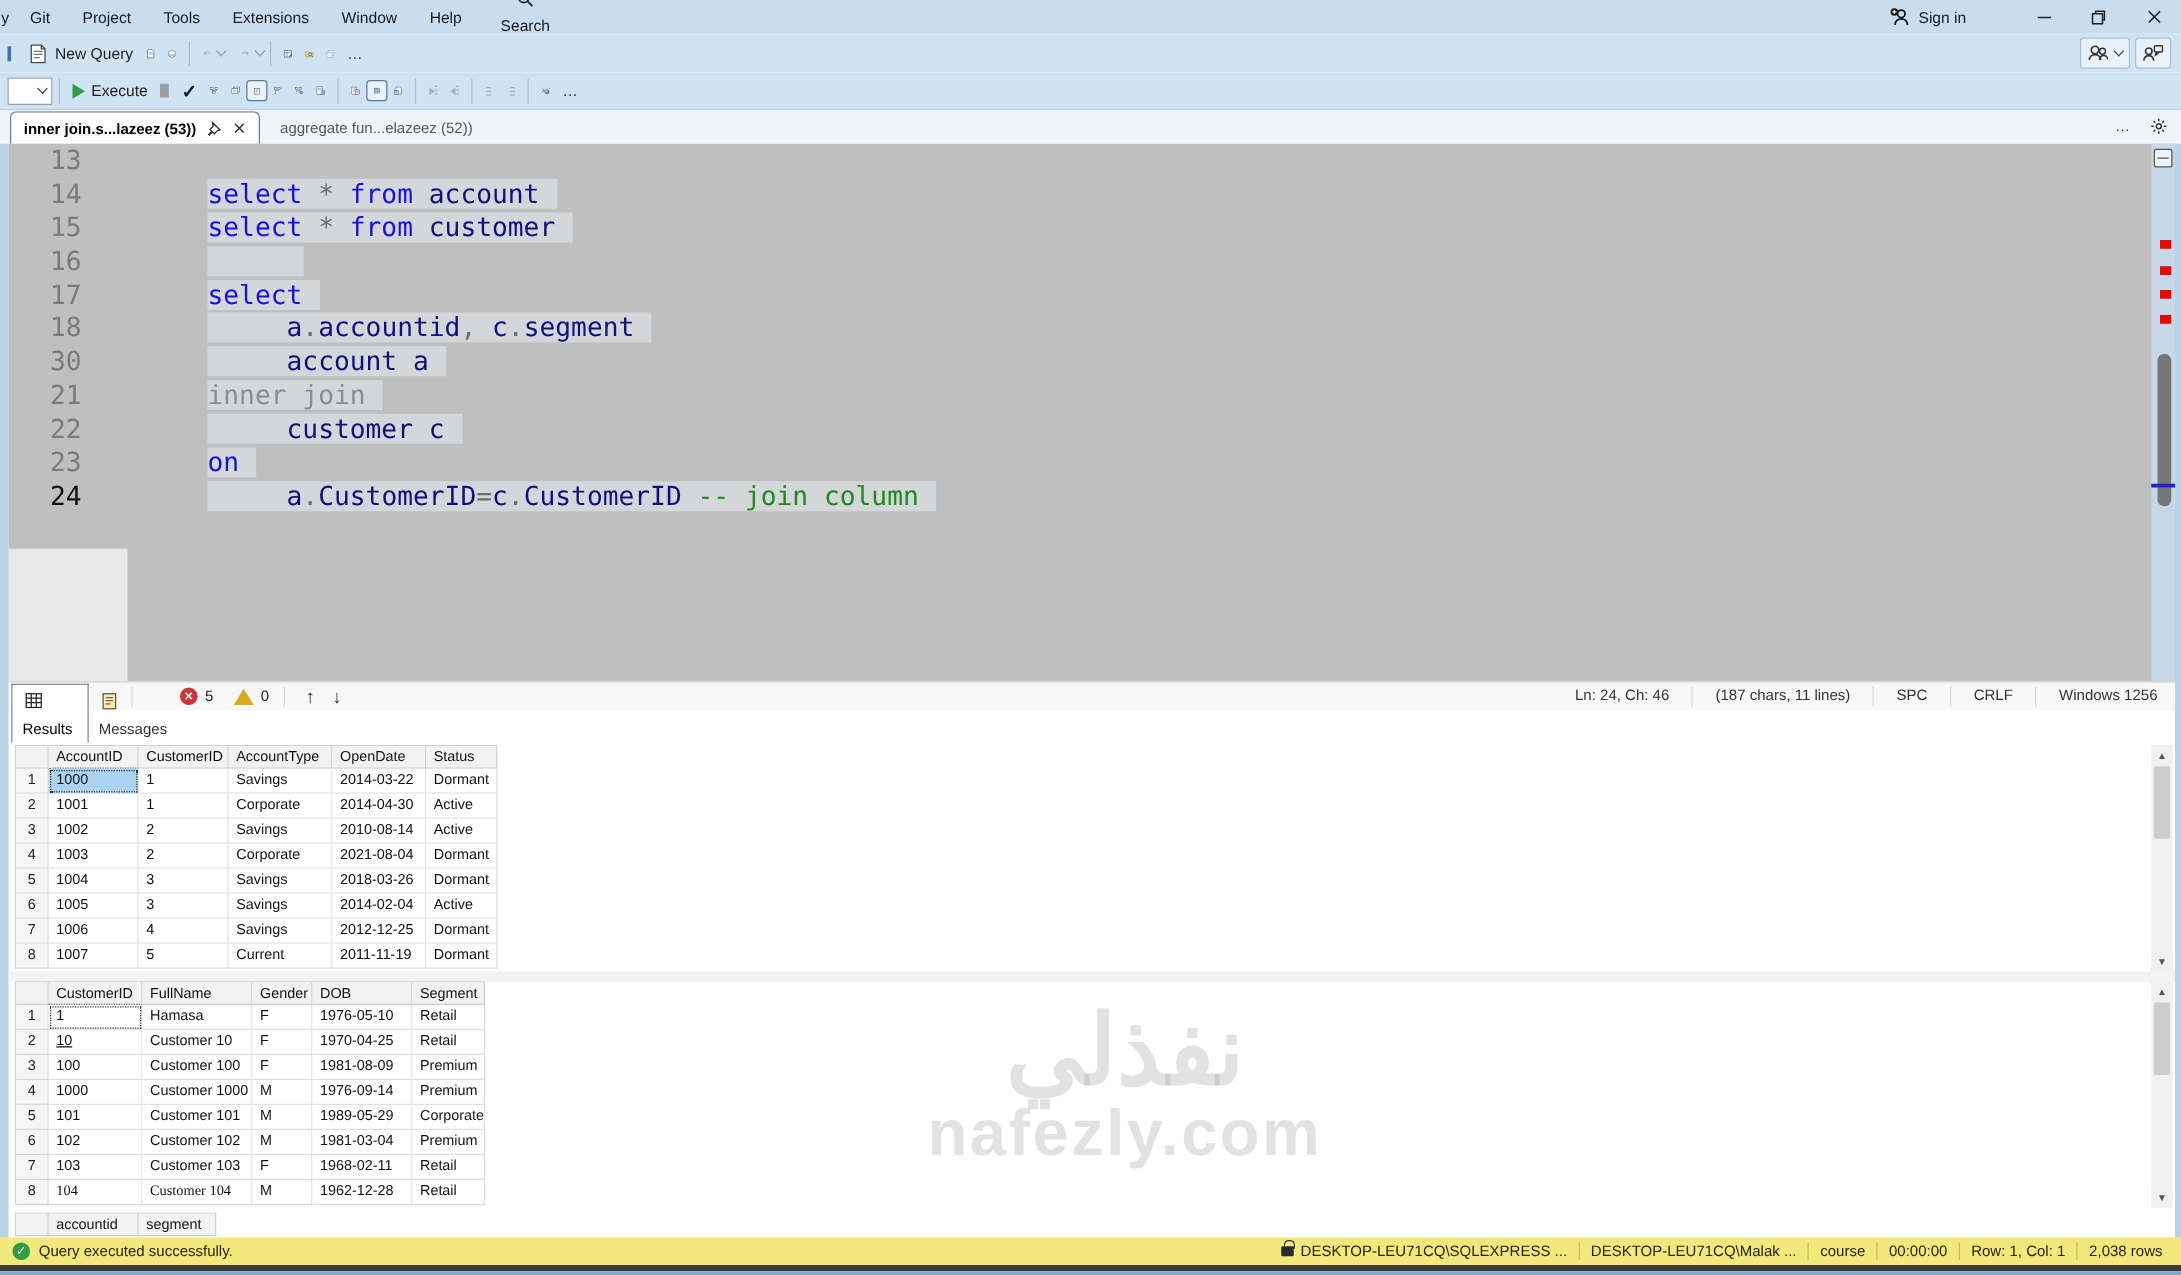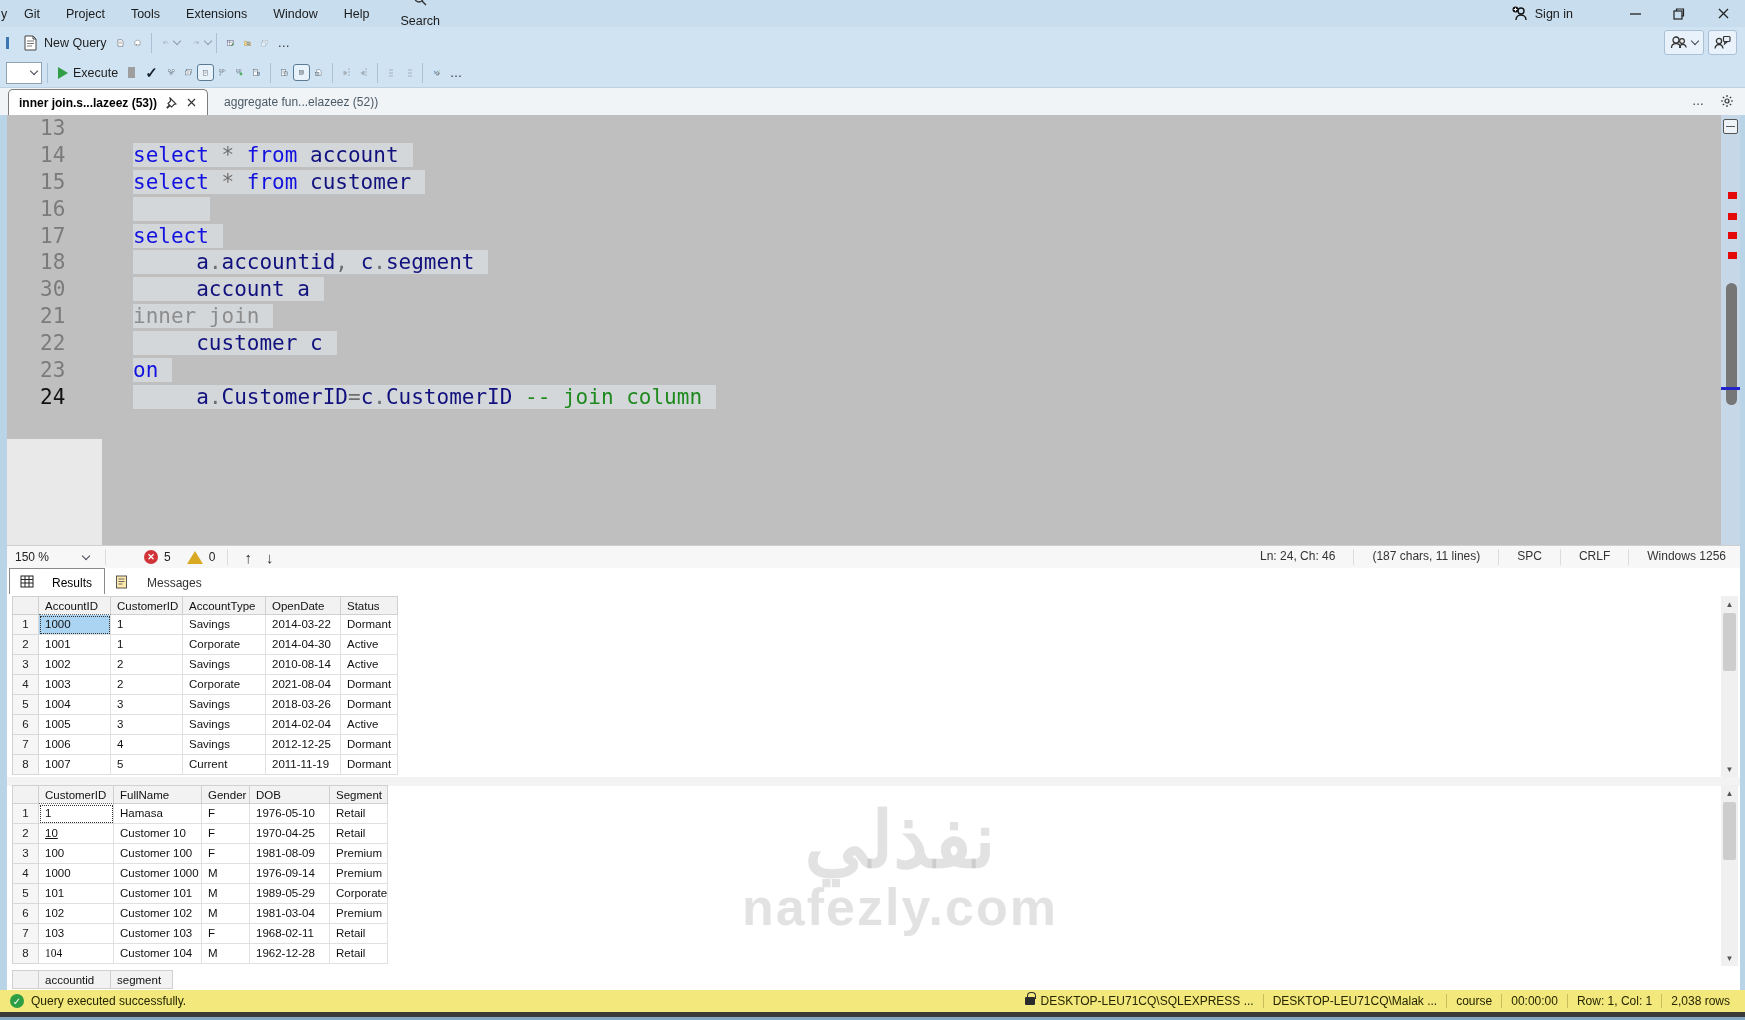--- a/index.html
+++ b/index.html
@@ -53,21 +53,21 @@
   .tabstrip-right { margin-left:auto; display:flex; align-items:center; gap:12px; margin-right:10px; margin-bottom:6px; color:#333;}
 
   
   .editor { position:absolute; left:7px; top:115px; width:1733px; height:430px; background:#bfbfbf; z-index:2; }
   .code-area { position:absolute; left:0; top:0; right:19px; bottom:0; overflow:hidden;
                font-family:"DejaVu Sans Mono", monospace; font-size:21px; }
   .gutter-lower { position:absolute; left:0; top:324px; width:95px; bottom:0; background:#e9e9e9; }
   .cl { height:26.9px; line-height:26.9px; white-space:pre; padding-left:33px; position:relative;}
   .ln { display:inline-block; width:93px; color:#7b7b7b; }
   .cl.cur .ln { color:#111; }
-  .hl { background:#d4d7da; padding-right:14px; }
+  .hl { background:#d4d7da; padding-right:14px;margin-left:33px; }
   .tk-k { color:#1212e0; } .tk-i { color:#11117e; } .tk-o { color:#6e6e6e; }
   .tk-c { color:#1e8a1e; } .tk-g { color:#8d8d8d; } .tk-w { color:transparent; }
   .ed-strip { position:absolute; right:0; top:0; width:19px; bottom:0; background:#c6d8e8; }
   .splitbtn { position:absolute; right:2px; top:4px; width:15px; height:15px; border:1px solid #555;
               background:#eef3f8; border-radius:2px; }
   .splitbtn::after { content:""; position:absolute; left:2px; right:2px; top:6px; border-top:1.5px solid #555; }
   .mark-r { position:absolute; right:3px; width:9px; height:7px; background:#e40a0a; }
   .ed-thumb { position:absolute; right:3px; width:11px; border-radius:6px; background:#767676; }
   .mark-b { position:absolute; right:0; width:19px; height:3px; background:#2323cc; }
 
@@ -79,21 +79,21 @@
   .errcirc { width:14px; height:14px; border-radius:50%; background:#d13438; color:#fff; font-size:9px;
              display:flex; align-items:center; justify-content:center; font-weight:bold; }
   .warntri { width:0; height:0; border-left:8px solid transparent; border-right:8px solid transparent;
              border-bottom:13px solid #d9a922; position:relative; }
   .zoomrow-right { margin-left:auto; display:flex; align-items:flex-start; margin-right:4px; color:#333; }
   .pos-item { padding:0 10px; }
 
   
   .results { position:absolute; left:7px; top:568px; width:1733px; height:422px; background:#fff; z-index:2; }
   .rtabs { display:flex; align-items:flex-end; height:26px; font-size:12px; padding-left:2px; }
-  .rtab { display:flex; align-items:flex-end; gap:17px; padding:4px 12px 4px 8px; }
+  .rtab { display:flex; align-items:flex-start; gap:7px; padding:4px 12px 4px 8px;flex-direction:column; }
   .rtab.active { border:1px solid #8a8a8a; border-bottom:none; background:#fff; }
   .rtab.inactive { color:#333; }
   .grid-wrap { position:absolute; left:5px; right:2px; }
   .g-row { display:flex; }
   .g-cell { border-right:1px solid #e0e0e0; border-bottom:1px solid #e0e0e0; font-size:11.5px;
             padding:3px 4px 0 6px; white-space:nowrap; overflow:hidden; background:#fff; color:#111; }
   .g-num { background:#f6f6f6; border-right:1px solid #d8d8d8; border-bottom:1px solid #d8d8d8;
            text-align:center; padding-left:0; padding-right:0; color:#222; }
   .g-head .g-cell { background:#f2f2f2; border-color:#d0d0d0; color:#111; }
   .g-head .g-cell.sorted { border-bottom:1px dotted #666; }
@@ -613,21 +613,21 @@
           </div><div class="g-row">
             <div class="g-cell g-num" style="width: 26px; height: 20px;">7</div>
             <div class="g-cell" style="width: 75px; height: 20px;">103</div>
             <div class="g-cell" style="width: 88px; height: 20px;">Customer 103</div>
             <div class="g-cell" style="width: 48px; height: 20px;">F</div>
             <div class="g-cell" style="width: 80px; height: 20px;">1968-02-11</div>
             <div class="g-cell" style="width: 58px; height: 20px;">Retail</div>
           </div><div class="g-row">
             <div class="g-cell g-num" style="width: 26px; height: 20px;">8</div>
             <div class="g-cell" style="width: 75px; height: 20px; font-family: Liberation Serif, serif;">104</div>
-            <div class="g-cell" style="width: 88px; height: 20px;">Customer 104</div>
+            <div class="g-cell" style="width: 88px; height: 20px; font-family: Liberation Serif, serif;">Customer 104</div>
             <div class="g-cell" style="width: 48px; height: 20px;">M</div>
             <div class="g-cell" style="width: 80px; height: 20px;">1962-12-28</div>
             <div class="g-cell" style="width: 58px; height: 20px;">Retail</div>
           </div></div><div class="vscroll">
           <div class="vs-btn" style="top:0">▲</div>
           <div class="vs-thumb" style="top:17px;height:58px"></div>
           <div class="vs-btn" style="bottom:0">▼</div>
         </div></div>
     <div class="grid-wrap" id="grid3" style="top:402px; height:20px; overflow:hidden;"><div class="g-table"><div class="g-row g-head">
             <div class="g-cell g-num" style="width: 26px; height: 18px;"></div>

